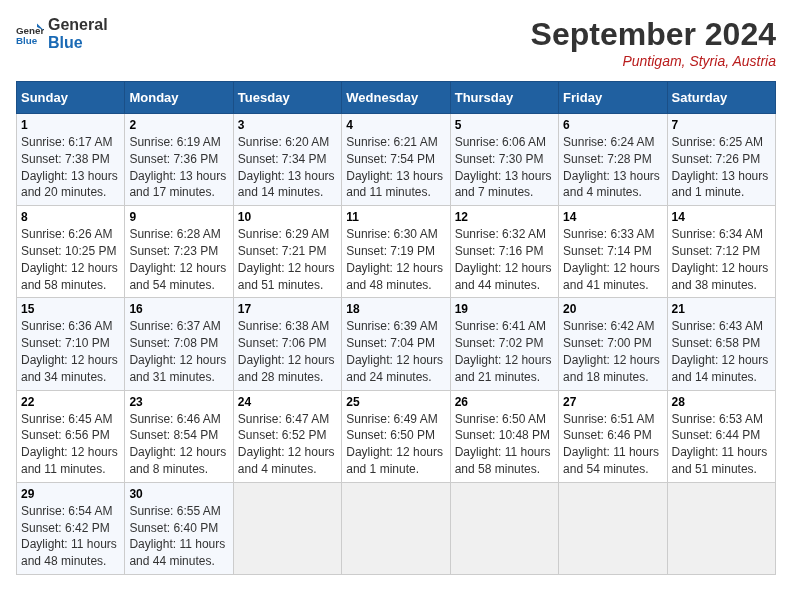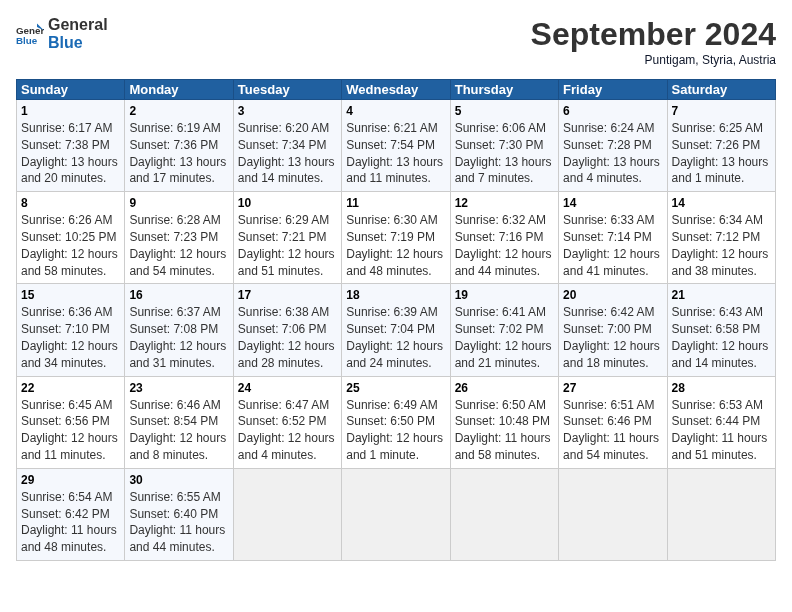--- a/index.html
+++ b/index.html
@@ -27,32 +27,33 @@
     }
     .title-block {
       text-align: right;
     }
     .month-title {
       font-size: 32px;
       font-weight: bold;
       color: #333;
     }
     .subtitle {
-      font-size: 12px;
-      color: #0f172a;
+      font-size: 14px;
+      color: #b91c1c;
+      font-style: italic;
     }
     table {
       width: 100%;
       border-collapse: collapse;
       font-size: 11px;
     }
     thead tr th {
       background-color: #2060a0;
       color: #fff;
-      padding: 2px 4px;
+      padding: 8px 4px;
       text-align: left;
       font-size: 13px;
       font-weight: bold;
       border: 1px solid #1a4f87;
     }
     tbody tr td {
       border: 1px solid #ccc;
       padding: 4px;
       vertical-align: top;
       width: 14.28%;

